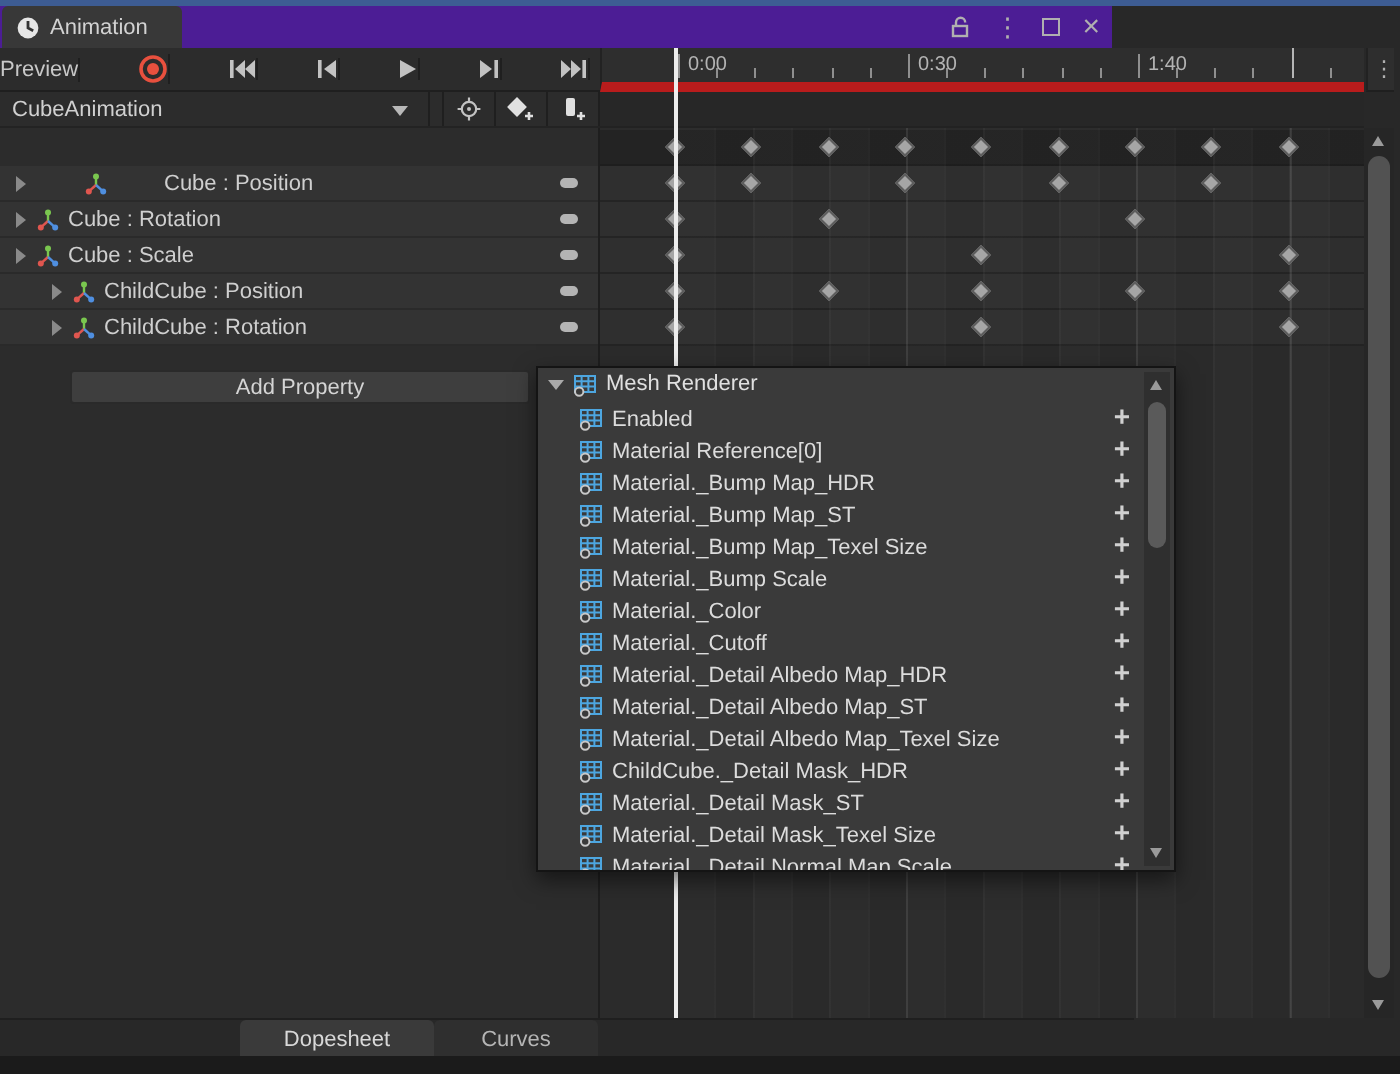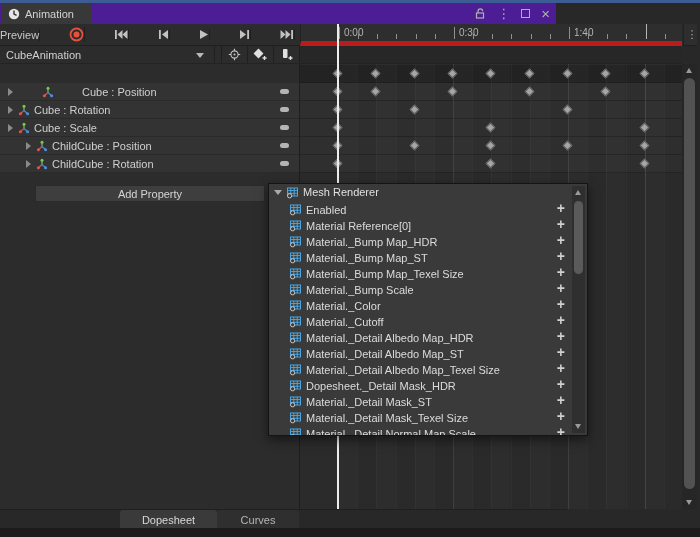--- a/index.html
+++ b/index.html
@@ -511,21 +511,21 @@
         <div class="pitem">
           <span style="display: flex;">
             <svg width="13" height="13" viewBox="0 0 13 13">
               <g stroke="#4da6e0" fill="none" stroke-width="1">
                 <rect x="1.5" y="2" width="10" height="8"></rect>
                 <path d="M1.5 4.6 H11.5 M1.5 7.3 H11.5 M4.8 2 V10 M8.2 2 V10"></path>
               </g>
               <circle cx="3.6" cy="9.8" r="2.1" fill="#3a3a3a" stroke="#c8c8c8" stroke-width="1"></circle>
             </svg>
           </span>
-          <span>Dopesheet._Detail Mask_HDR</span>
+          <span>ChildCube._Detail Mask_HDR</span>
           <span class="plus">+</span>
         </div>
         <div class="pitem">
           <span style="display: flex;">
             <svg width="13" height="13" viewBox="0 0 13 13">
               <g stroke="#4da6e0" fill="none" stroke-width="1">
                 <rect x="1.5" y="2" width="10" height="8"></rect>
                 <path d="M1.5 4.6 H11.5 M1.5 7.3 H11.5 M4.8 2 V10 M8.2 2 V10"></path>
               </g>
               <circle cx="3.6" cy="9.8" r="2.1" fill="#3a3a3a" stroke="#c8c8c8" stroke-width="1"></circle>

